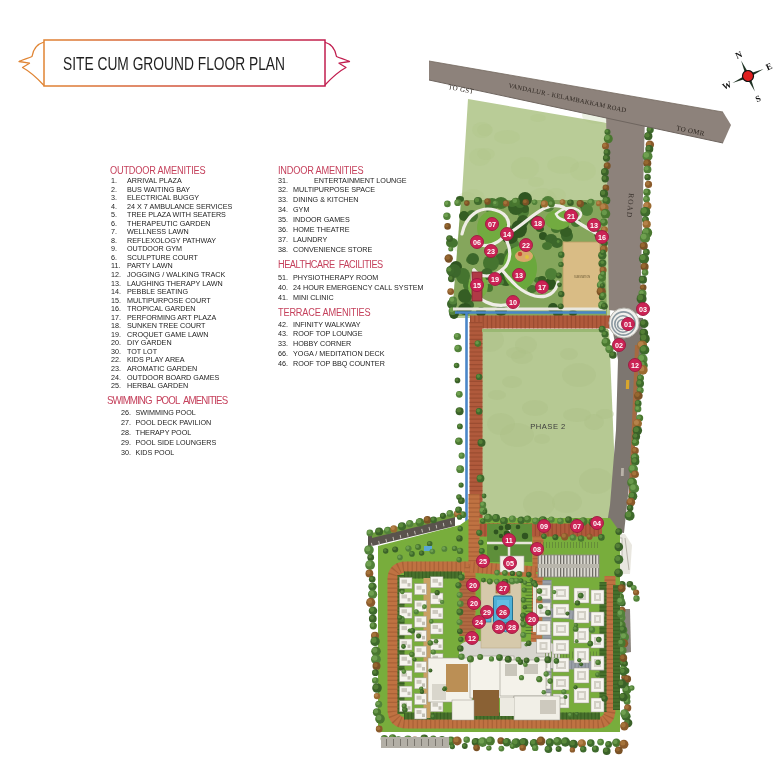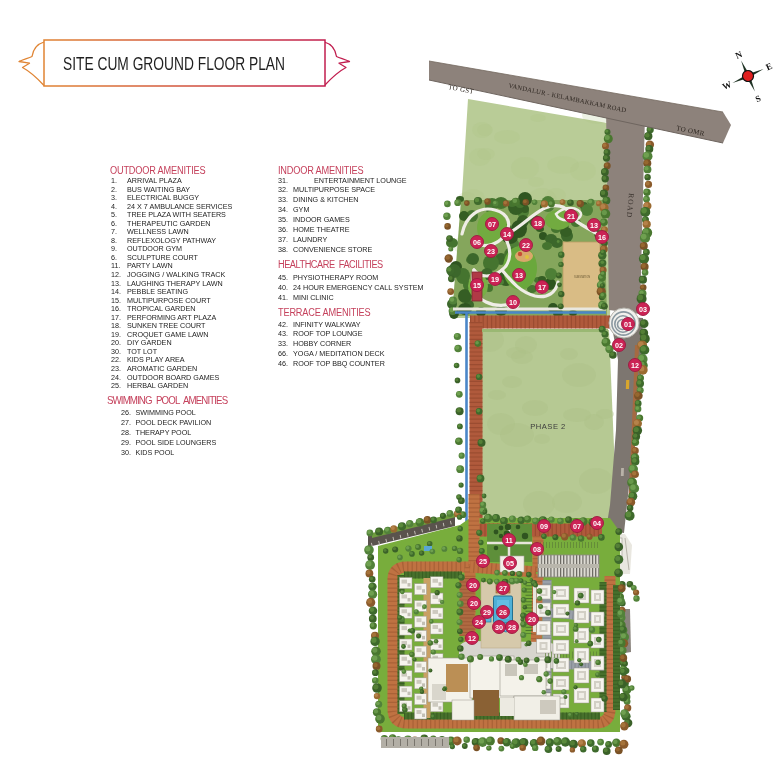--- a/index.html
+++ b/index.html
@@ -1598,21 +1598,21 @@
     <div class="it"><span class="n" style="width:15px">32.</span>MULTIPURPOSE SPACE</div>
     <div class="it"><span class="n" style="width:15px">33.</span>DINING &amp; KITCHEN</div>
     <div class="it"><span class="n" style="width:15px">34.</span>GYM</div>
     <div class="it"><span class="n" style="width:15px">35.</span>INDOOR GAMES</div>
     <div class="it"><span class="n" style="width:15px">36.</span>HOME THEATRE</div>
     <div class="it"><span class="n" style="width:15px">37.</span>LAUNDRY</div>
     <div class="it"><span class="n" style="width:15px">38.</span>CONVENIENCE STORE</div>
   </div>
 <div class="hdr" style="left:278px;top:259px;letter-spacing:-0.5px">HEALTHCARE&nbsp;&nbsp;FACILITIES</div>
 <div class="lst" style="left:278px;top:272.5px;line-height:10px">
-    <div class="it"><span class="n" style="width:15px">45.</span>PHYSIOTHERAPY ROOM</div>
+    <div class="it"><span class="n" style="width:15px">51.</span>PHYSIOTHERAPY ROOM</div>
     <div class="it"><span class="n" style="width:15px">40.</span>24 HOUR EMERGENCY CALL SYSTEM</div>
     <div class="it"><span class="n" style="width:15px">41.</span>MINI CLINIC</div>
   </div>
 <div class="hdr" style="left:278px;top:307px">TERRACE AMENITIES</div>
 <div class="lst" style="left:278px;top:319.5px;line-height:9.75px">
     <div class="it"><span class="n" style="width:15px">42.</span>INFINITY WALKWAY</div>
     <div class="it"><span class="n" style="width:15px">43.</span>ROOF TOP LOUNGE</div>
     <div class="it"><span class="n" style="width:15px">33.</span>HOBBY CORNER</div>
     <div class="it"><span class="n" style="width:15px">66.</span>YOGA / MEDITATION DECK</div>
     <div class="it"><span class="n" style="width:15px">46.</span>ROOF TOP BBQ COUNTER</div>

